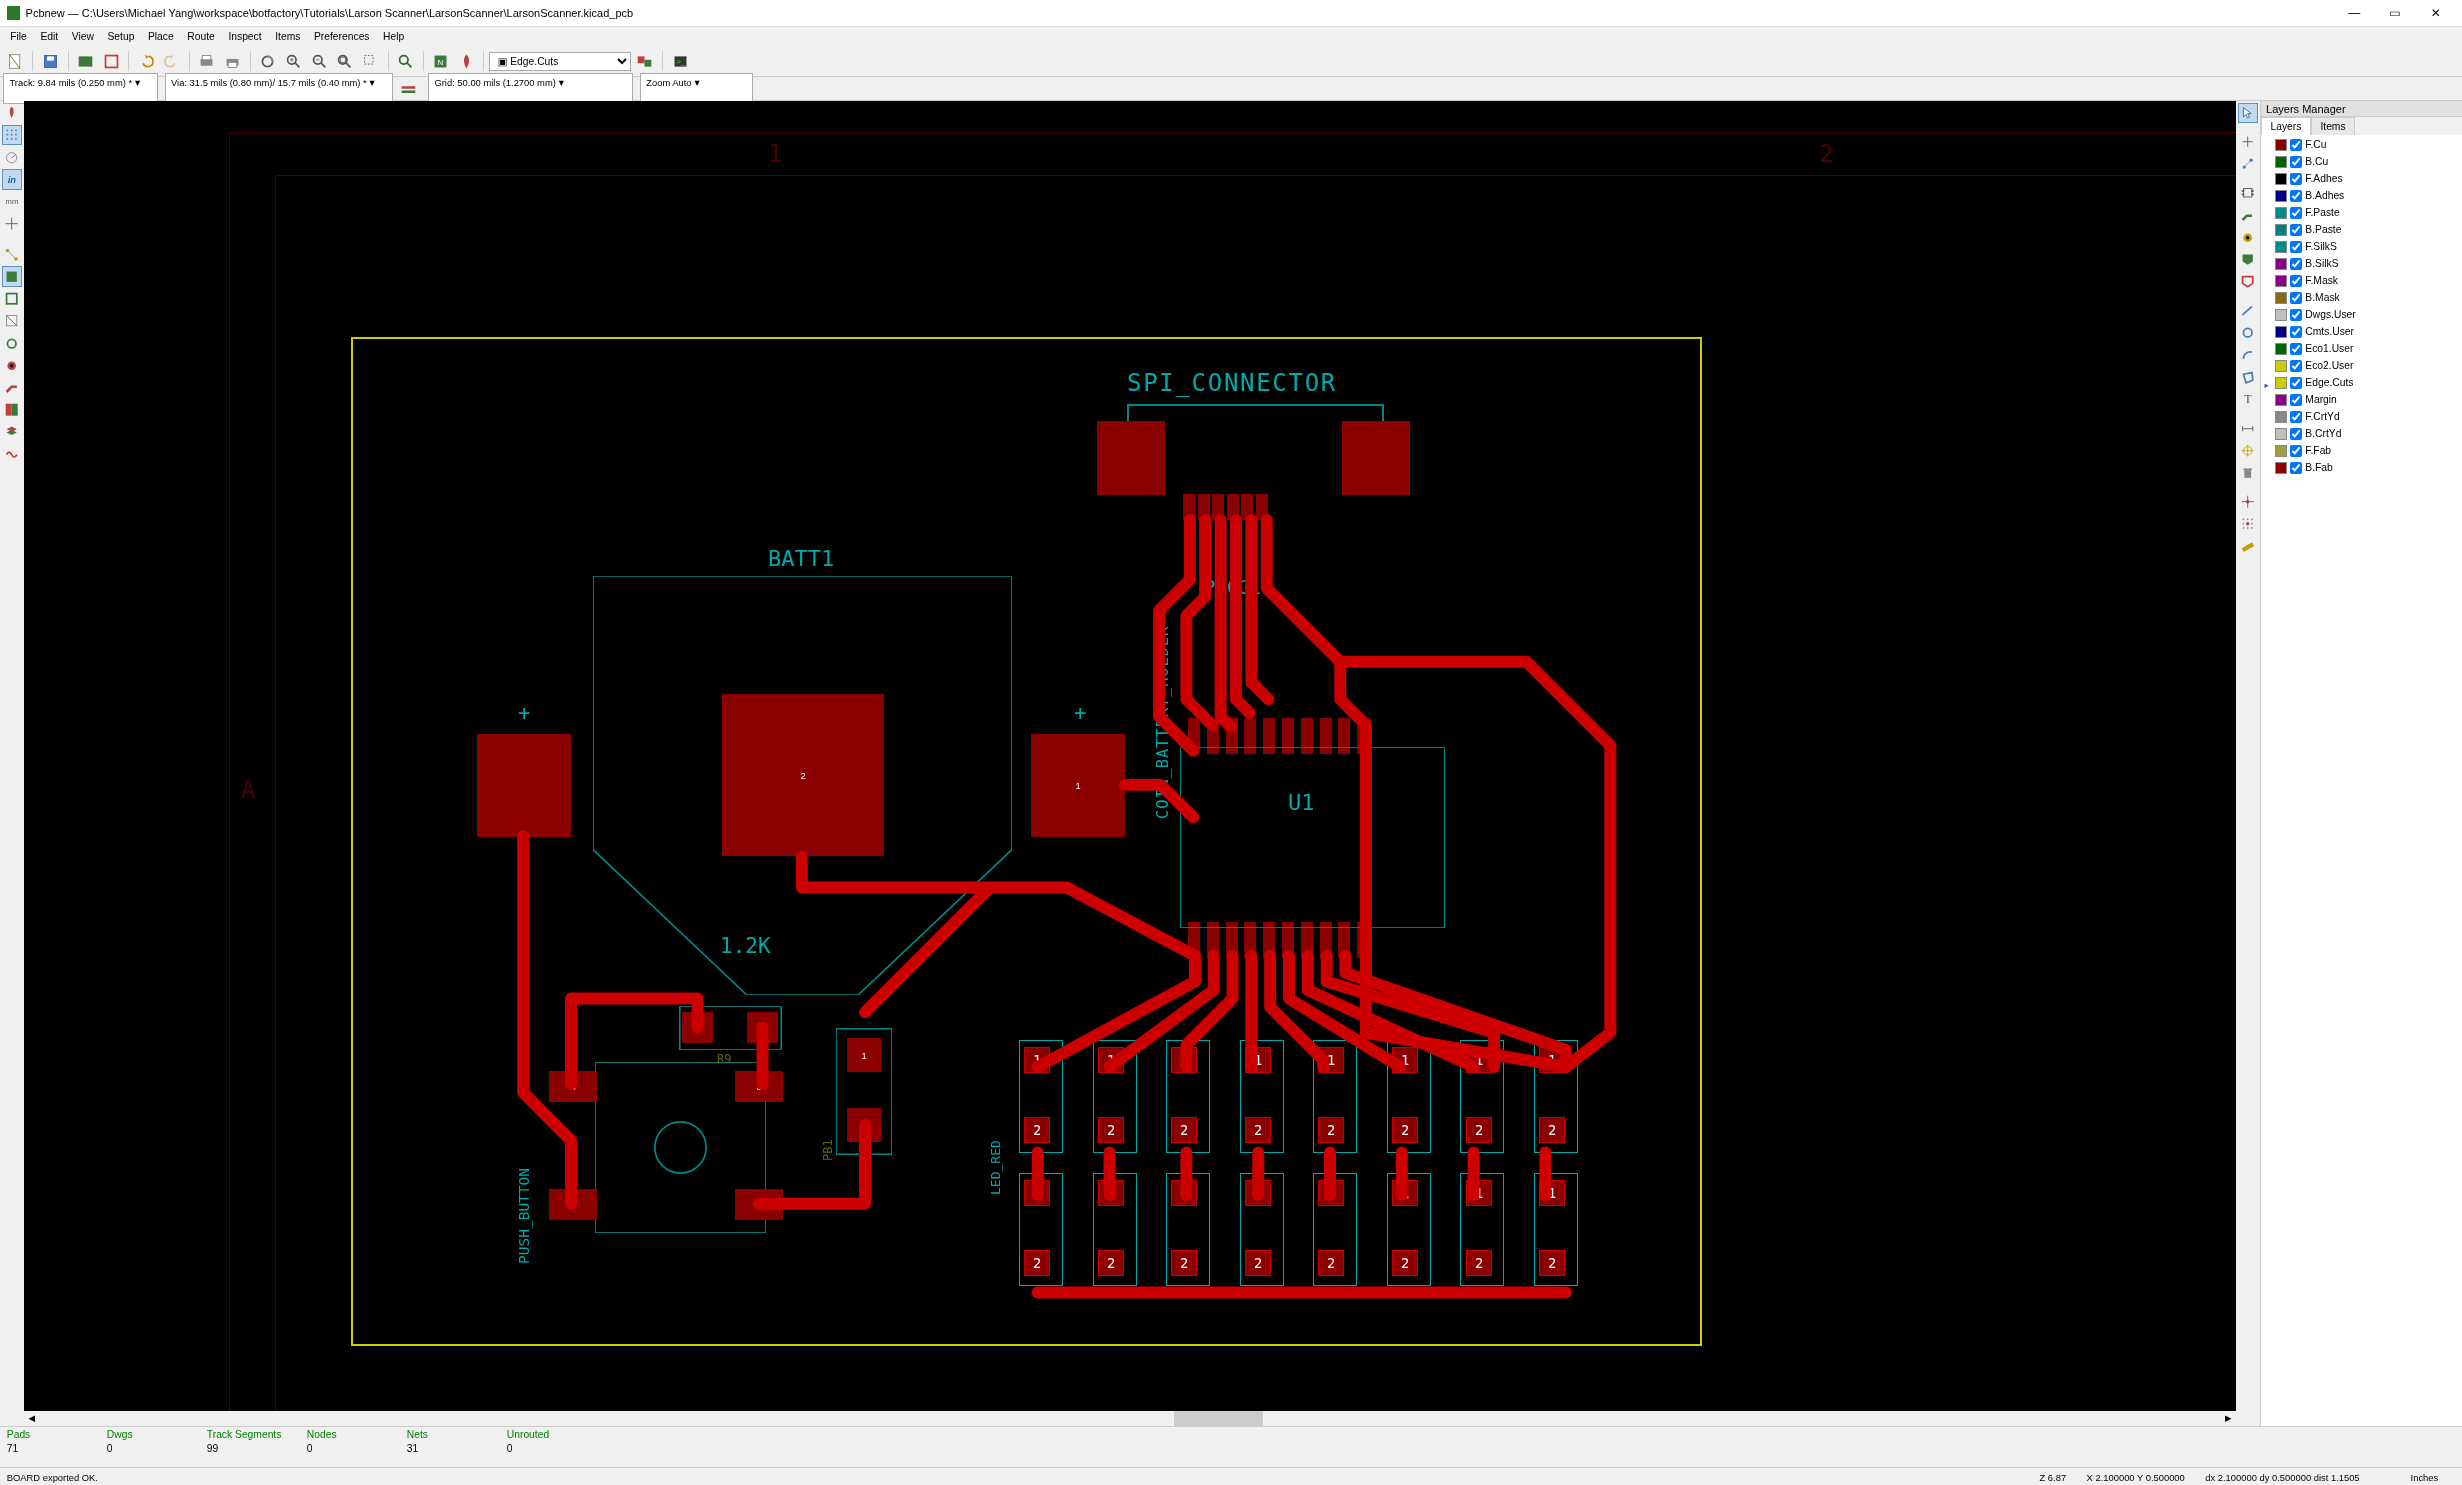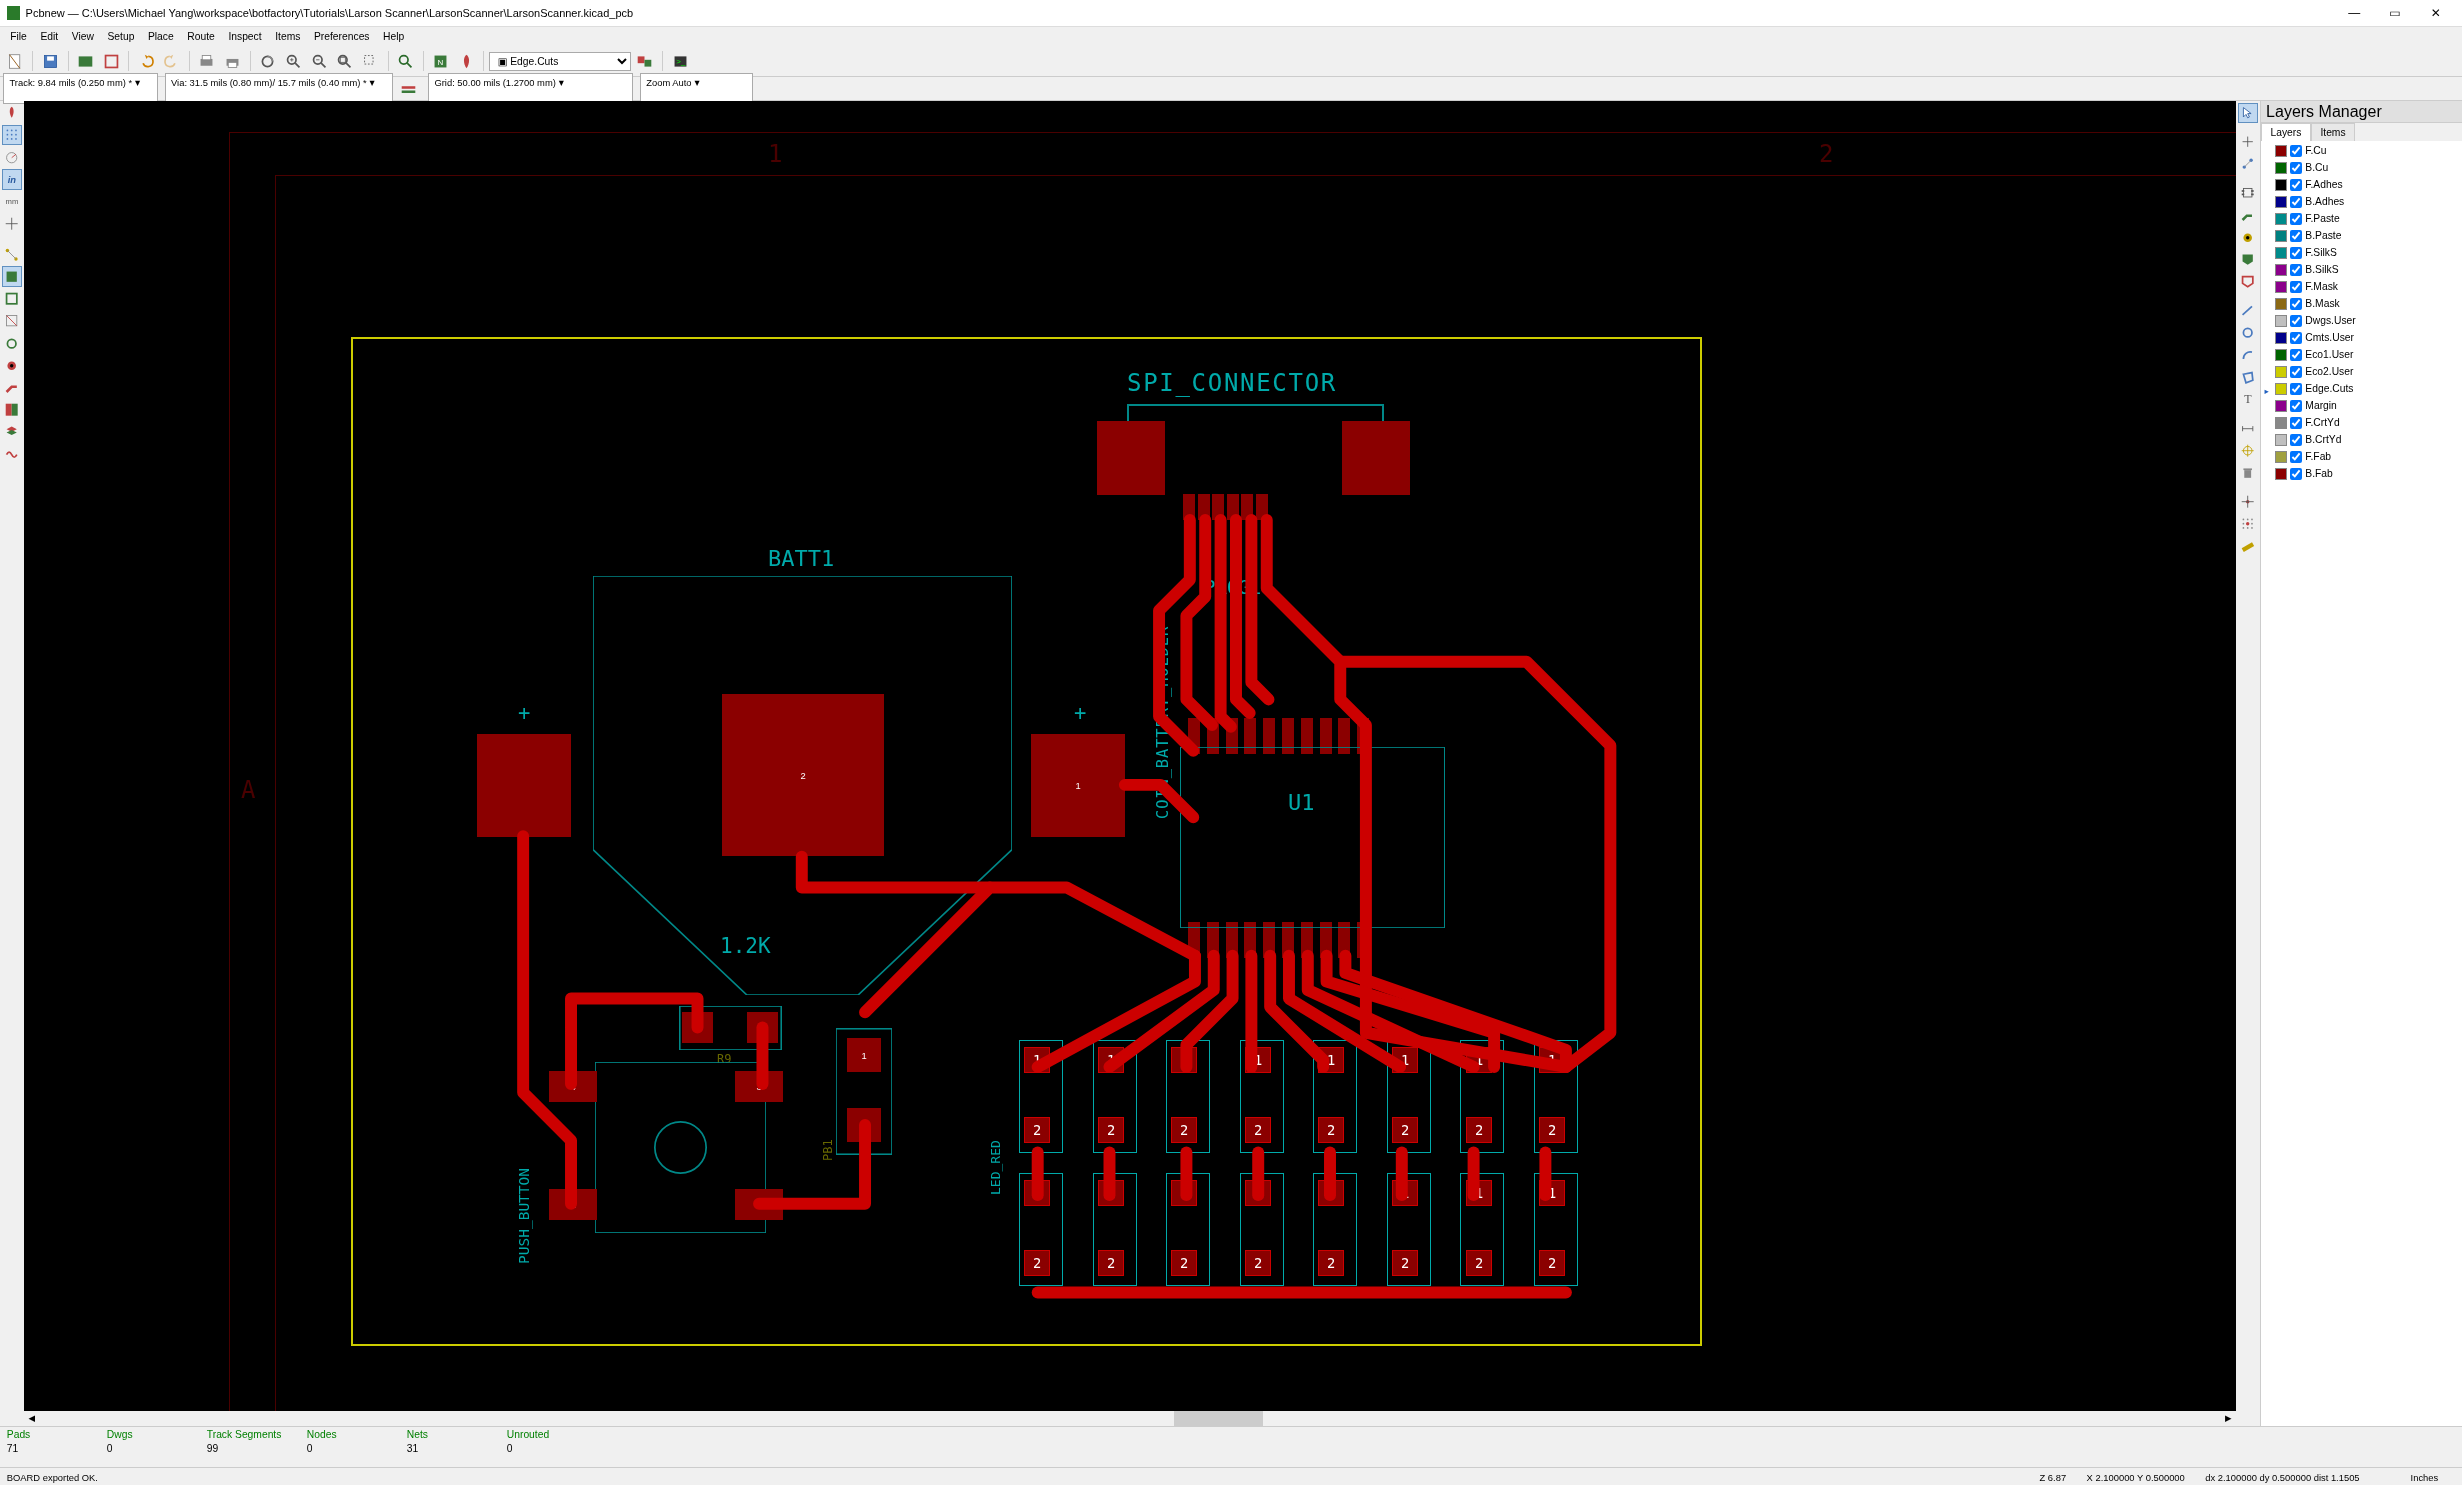--- a/index.html
+++ b/index.html
@@ -44,21 +44,21 @@
 .canvas-hscroll .arrow.l { left: 0; } .canvas-hscroll .arrow.r { right: 0; }
 
 
 .righttb { width: 24px; background: #f0f0f0; display: flex; flex-direction: column; padding: 1.7px; gap: 1.7px; }
 .righttb .rtbtn { width: 20.5px; height: 20.5px; display: flex; align-items: center; justify-content: center; border: 0.9px solid transparent; }
 .righttb .rtbtn.active { background: #c0d8f0; border-color: #6090c0; }
 .righttb .rtbtn svg { width: 15.4px; height: 15.4px; }
 
 
 .layers-panel { width: 202px; background: #f0f0f0; border-left: 0.9px solid #ccc; display: flex; flex-direction: column; }
-.layers-panel .lp-title { background: #e0e0e0; padding: 1.7px 5.1px; font-size: 16px; border-bottom: 0.9px solid #ccc; }
+.layers-panel .lp-title { background: #e0e0e0; padding: 1.7px 5.1px; font-size: 11px; border-bottom: 0.9px solid #ccc; }
 .layers-panel .tabs { display: flex; }
 .layers-panel .tab { padding: 2.6px 8.5px; border: 0.9px solid #ccc; border-bottom: none; background: #e8e8e8; font-size: 10.3px; }
 .layers-panel .tab.active { background: #fff; }
 .layers-panel .layer-list { flex: 1; background: #fff; overflow-y: auto; padding: 1.7px; }
 .layer-row { display: flex; align-items: center; height: 17px; gap: 3.4px; padding: 0 1.7px; }
 .layer-row .ind { width: 6.8px; height: 6.8px; }
 .layer-row .swatch { width: 12px; height: 12px; border: 0.9px solid #888; }
 .layer-row input[type=checkbox] { width: 12px; height: 12px; }
 .layer-row .name { font-size: 10.3px; }
 .layer-row.current .ind::before { content: "▸"; font-size: 8.5px; color: #2060c0; }

